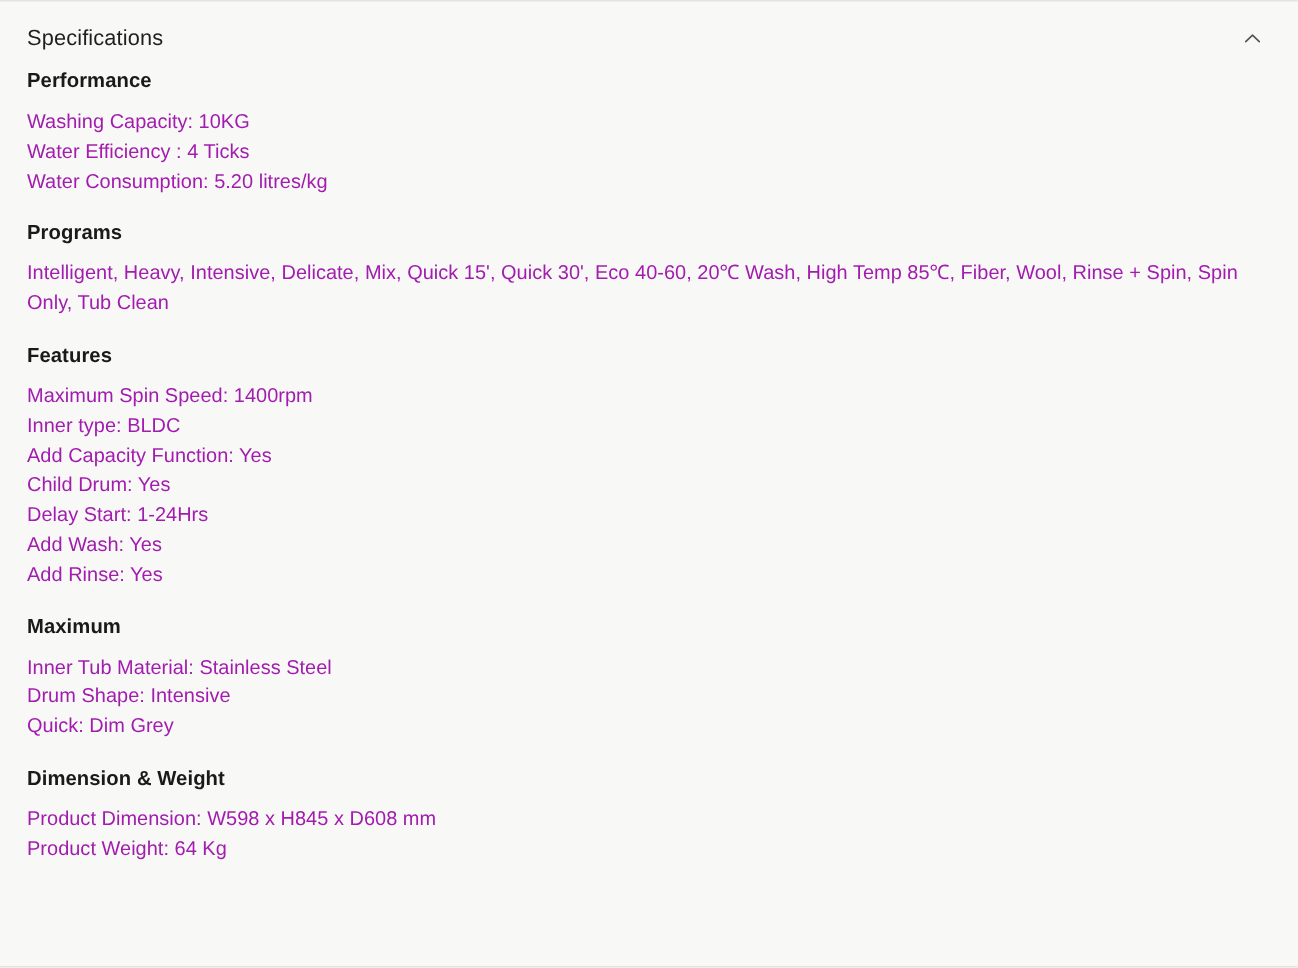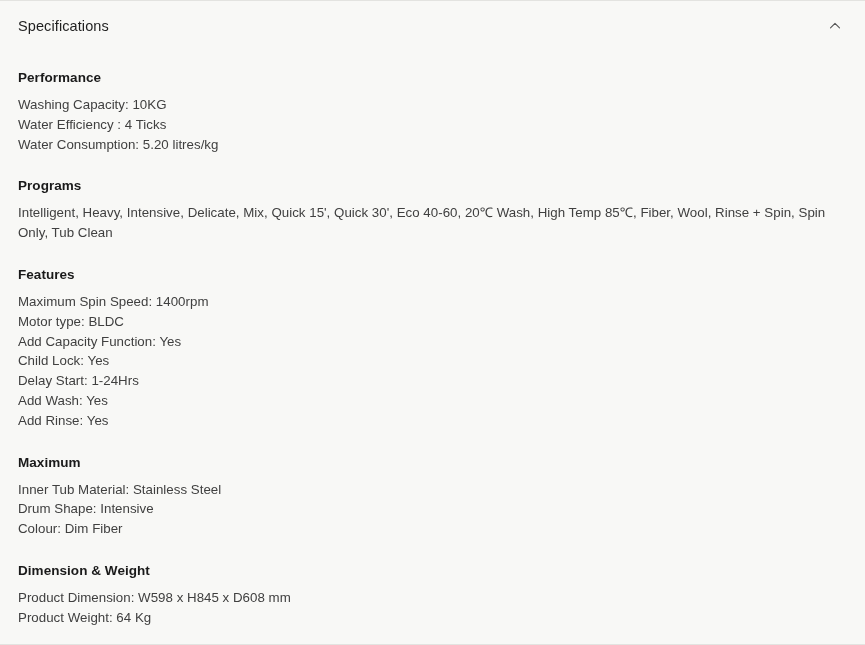--- a/index.html
+++ b/index.html
@@ -51,26 +51,25 @@
   }
   .section {
     margin-bottom: 17px;
   }
   .section-title {
     font-size: 13.5px;
     font-weight: bold;
     color: #1a1a1a;
     margin-bottom: 10px;
     letter-spacing: 0.05px;
-    margin-top: 24px;
   }
   .line {
     font-size: 13.3px;
     line-height: 19.8px;
-    color: #404040;
+    color: #a21caf;
     max-width: 832px;
     letter-spacing: 0.02px;
   }
   .divider {
     height: 1px;
     background: #e3e3e0;
     width: 865px;
     position: absolute;
     left: 0;
   }
@@ -102,33 +101,33 @@
     </div>
 
     <div class="section">
       <div class="section-title">Programs</div>
       <div class="line">Intelligent, Heavy, Intensive, Delicate, Mix, Quick 15', Quick 30', Eco 40-60, 20℃ Wash, High Temp 85℃, Fiber, Wool, Rinse + Spin, Spin Only, Tub Clean</div>
     </div>
 
     <div class="section">
       <div class="section-title">Features</div>
       <div class="line">Maximum Spin Speed: 1400rpm</div>
-      <div class="line">Motor type: BLDC</div>
+      <div class="line">Inner type: BLDC</div>
       <div class="line">Add Capacity Function: Yes</div>
-      <div class="line">Child Lock: Yes</div>
+      <div class="line">Child Drum: Yes</div>
       <div class="line">Delay Start: 1-24Hrs</div>
       <div class="line">Add Wash: Yes</div>
       <div class="line">Add Rinse: Yes</div>
     </div>
 
     <div class="section">
       <div class="section-title">Maximum</div>
       <div class="line">Inner Tub Material: Stainless Steel</div>
       <div class="line">Drum Shape: Intensive</div>
-      <div class="line">Colour: Dim Fiber</div>
+      <div class="line">Quick: Dim Grey</div>
     </div>
 
     <div class="section">
       <div class="section-title">Dimension &amp; Weight</div>
       <div class="line">Product Dimension: W598 x H845 x D608 mm</div>
       <div class="line">Product Weight: 64 Kg</div>
     </div>
 
   </div>
 

